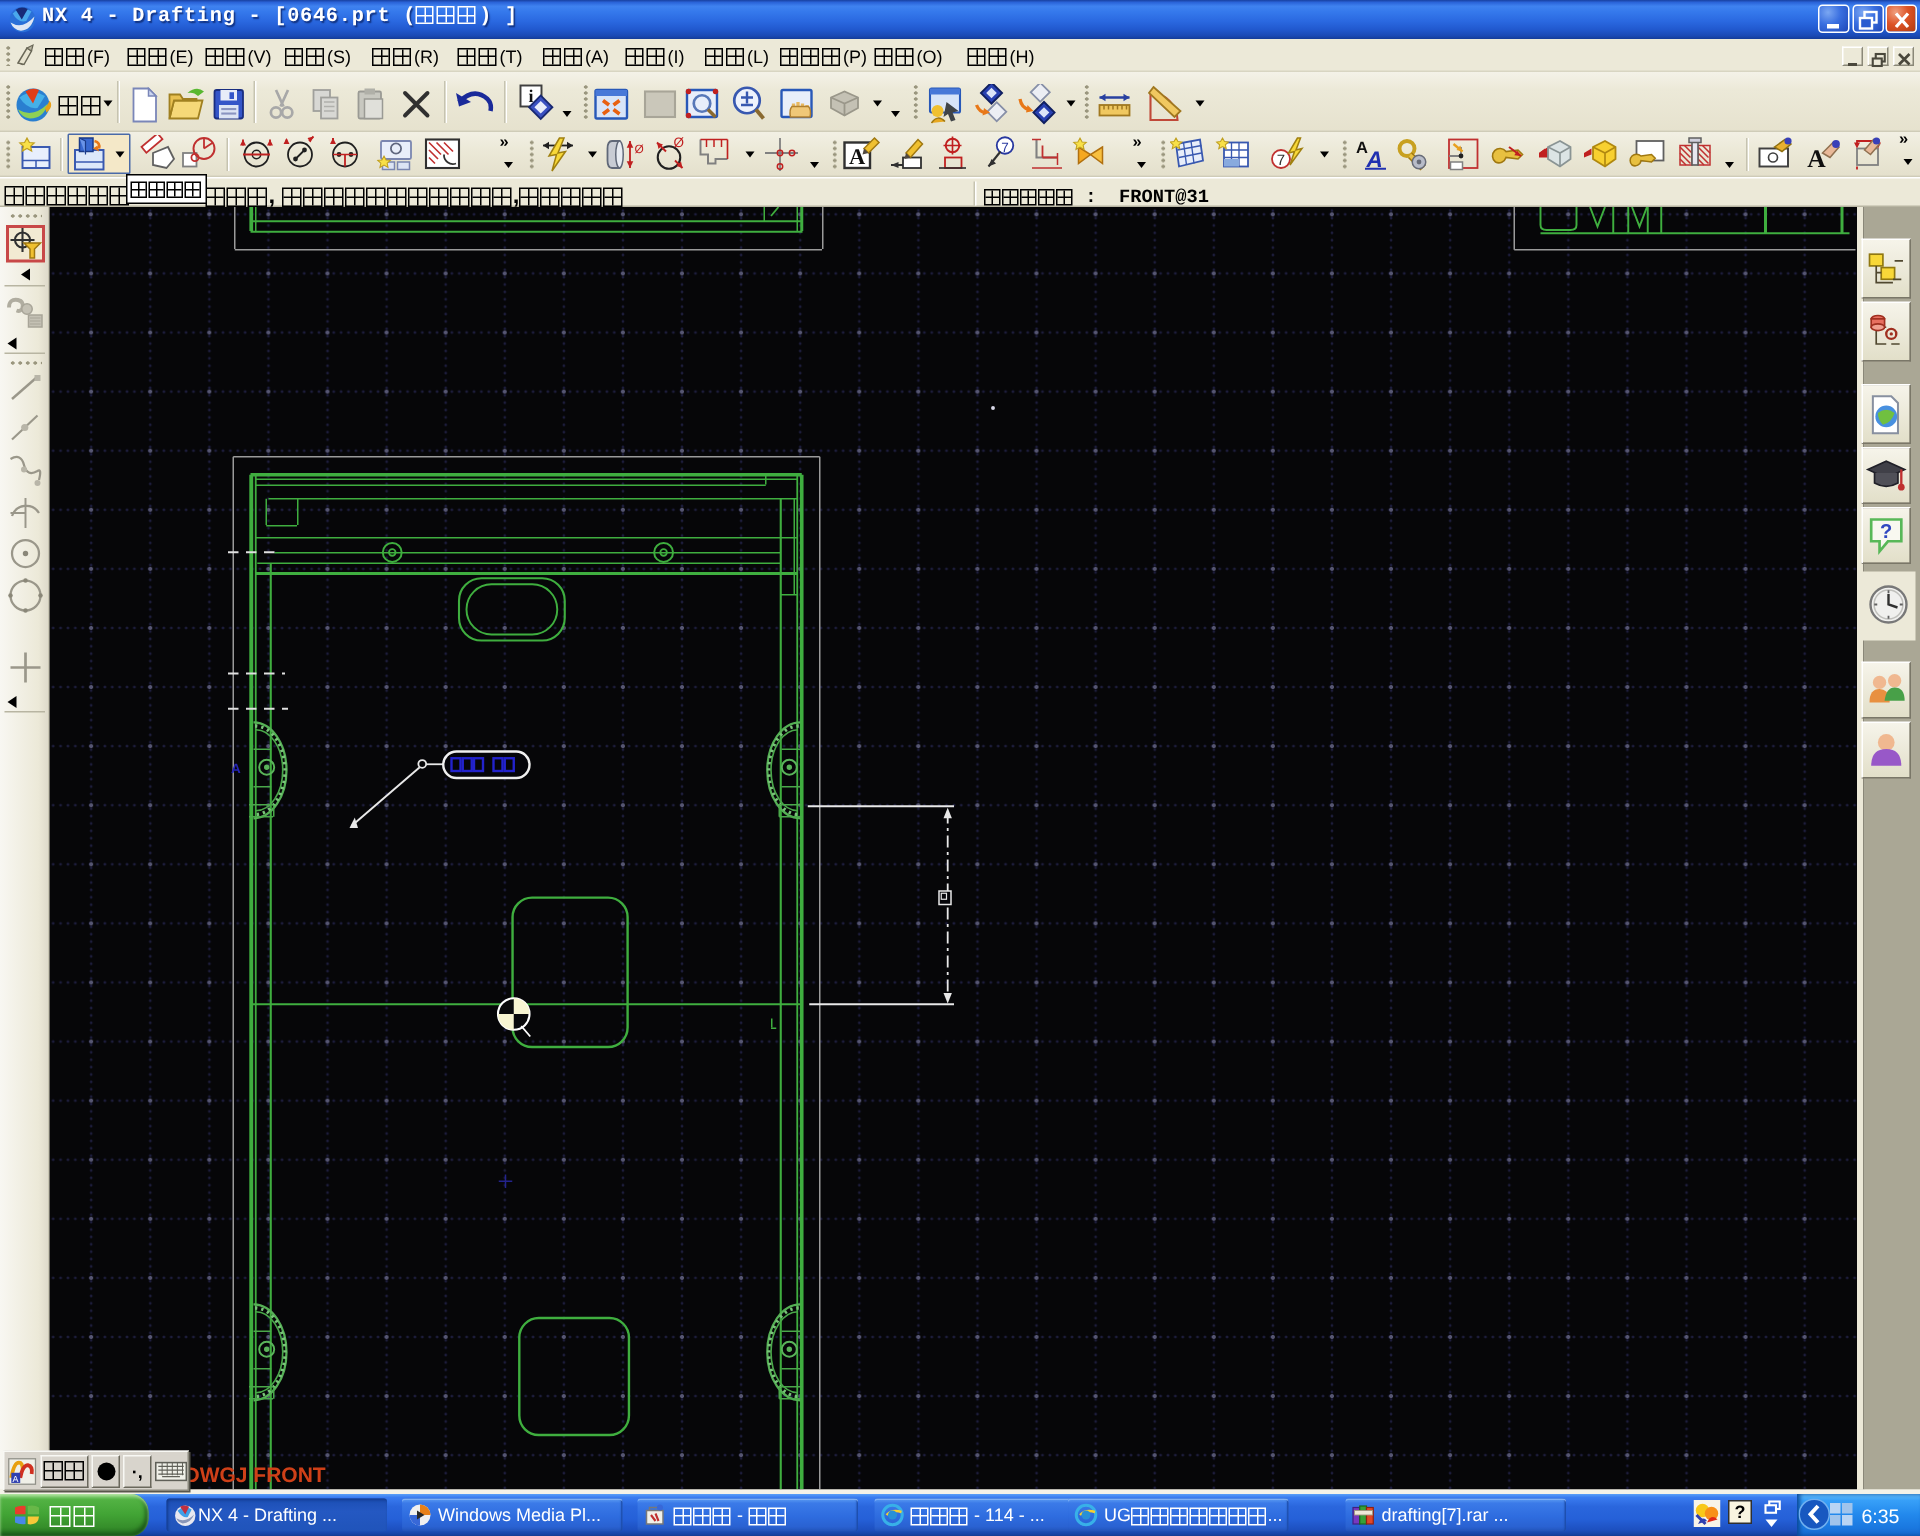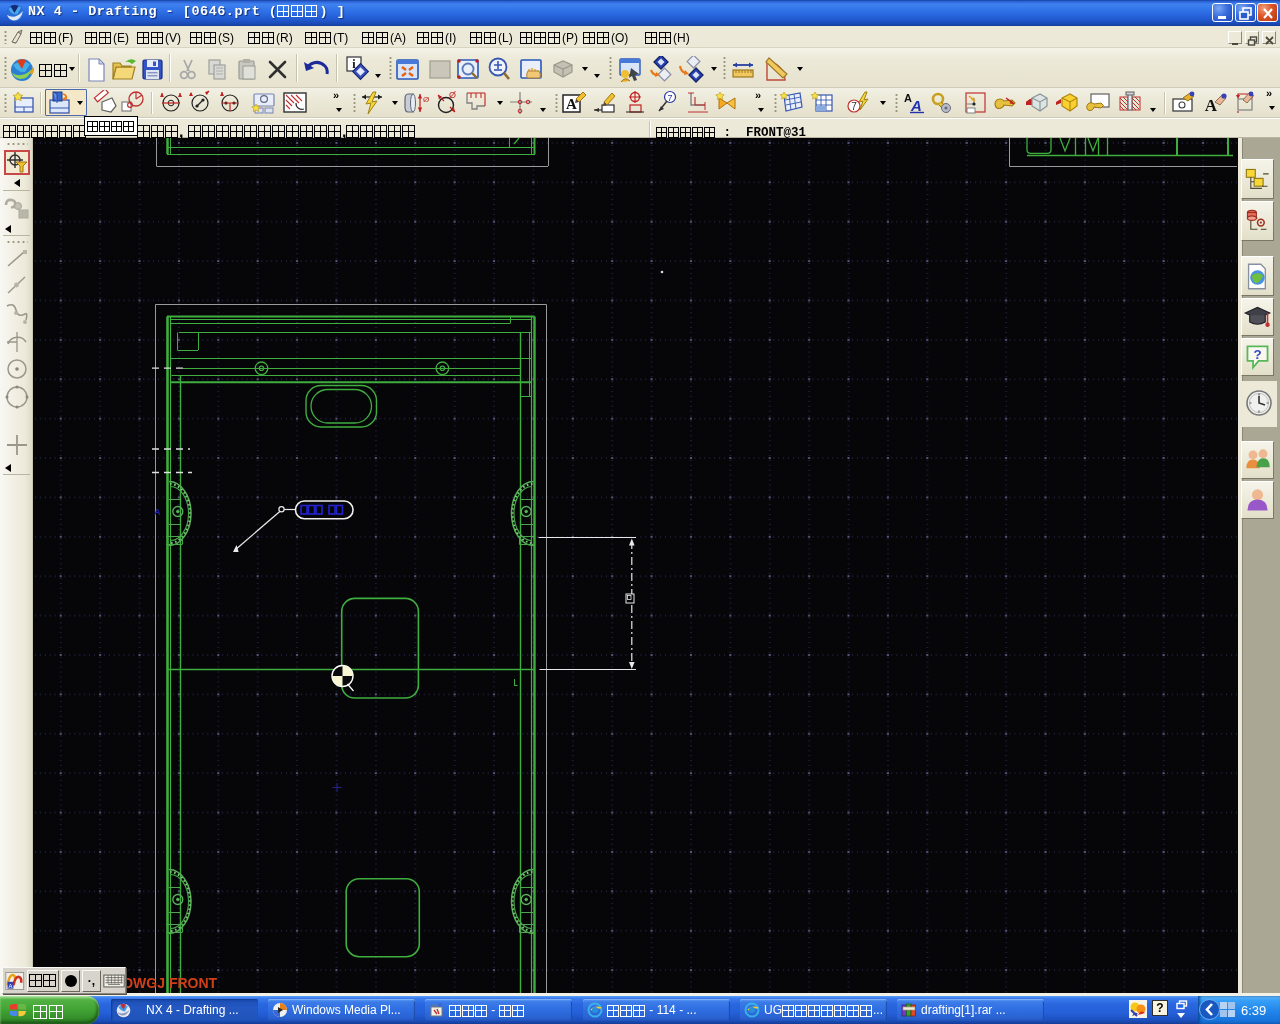--- a/index.html
+++ b/index.html
@@ -736,21 +736,21 @@
         </svg>
 <span style="margin-left:5px;color:#fff;font-style:italic;font-weight:bold;font-size:15px;text-shadow:1px 2px 2px #1a5517"><i class="cj" style="width:14px;height:14px;margin-right:2px;--c:#fff;border-color:#fff;"></i><i class="cj" style="width:14px;height:14px;margin-right:2px;--c:#fff;border-color:#fff;"></i></span>
       </div>
       <div class="tkbtn" style="left:111px;width:147px;background:linear-gradient(180deg,#1c4eb4 0%,#2458c2 40%,#2054ba 100%);box-shadow:inset 1px 1px 2px #123a8a;">
         <svg width="17" height="17" viewBox="0 0 20 20">
           <circle cx="10" cy="10" r="8" fill="#e8e8f0"></circle>
 <path d="M3 12 Q10 16 17 9 Q14 16 8 16 Q4 15 3 12Z" fill="#8a96b8"></path>
 <path d="M4 6 Q9 1 15 5 L12 11 Q8 12 4 6Z" fill="#3fa0e8"></path>
           <path d="M6 3 L10 9 L13 3 Q9 1 6 3Z" fill="#c03040"></path>
         </svg>
-        <span style="margin-left:14px">NX 4 - Drafting ...</span>
+        <span style="margin-left:0">NX 4 - Drafting ...</span>
       </div>
       <div class="tkbtn" style="left:268px;width:147px;">
         <svg width="16" height="16" viewBox="0 0 16 16">
           <circle cx="8" cy="8" r="7" fill="#f0f0f0"></circle>
 <path d="M8 1 A7 7 0 0 1 15 8 L8 8Z" fill="#e88018"></path>
           <path d="M1 8 A7 7 0 0 0 8 15 L8 8Z" fill="#3868d8"></path>
 <path d="M6 5 L11 8 L6 11Z" fill="#282828"></path>
         </svg>
         <span style="margin-left:4px">Windows Media Pl...</span>
       </div>
@@ -764,36 +764,36 @@
         <span style="margin-left:4px"><i class="cj" style="width:12px;height:12px;margin-right:1px;--c:#fff;border-color:#fff;"></i><i class="cj" style="width:12px;height:12px;margin-right:1px;--c:#fff;border-color:#fff;"></i><i class="cj" style="width:12px;height:12px;margin-right:1px;--c:#fff;border-color:#fff;"></i> - <i class="cj" style="width:12px;height:12px;margin-right:1px;--c:#fff;border-color:#fff;"></i><i class="cj" style="width:12px;height:12px;margin-right:1px;--c:#fff;border-color:#fff;"></i></span>
       </div>
       <div class="tkbtn" style="left:583px;width:147px;">
         <svg width="16" height="16" viewBox="0 0 16 16">
           <circle cx="8" cy="8" r="6.5" fill="none" stroke="#38b0e8" stroke-width="2"></circle>
 <path d="M4 8 Q8 4 14 6" stroke="#f8d030" stroke-width="1.6" fill="none"></path>
           <circle cx="8" cy="8" r="3" fill="#2890d8"></circle>
         </svg>
         <span style="margin-left:4px"><i class="cj" style="width:12px;height:12px;margin-right:1px;--c:#fff;border-color:#fff;"></i><i class="cj" style="width:12px;height:12px;margin-right:1px;--c:#fff;border-color:#fff;"></i><i class="cj" style="width:12px;height:12px;margin-right:1px;--c:#fff;border-color:#fff;"></i> - 114 - ...</span>
       </div>
-      <div class="tkbtn" style="left:740px;width:147px;">
+      <div class="tkbtn" style="left:712px;width:147px;">
         <svg width="16" height="16" viewBox="0 0 16 16">
           <circle cx="8" cy="8" r="6.5" fill="none" stroke="#38b0e8" stroke-width="2"></circle>
 <path d="M4 8 Q8 4 14 6" stroke="#f8d030" stroke-width="1.6" fill="none"></path>
           <circle cx="8" cy="8" r="3" fill="#2890d8"></circle>
         </svg>
         <span style="margin-left:4px">UG<i class="cj" style="width:12px;height:12px;margin-right:1px;--c:#fff;border-color:#fff;"></i><i class="cj" style="width:12px;height:12px;margin-right:1px;--c:#fff;border-color:#fff;"></i><i class="cj" style="width:12px;height:12px;margin-right:1px;--c:#fff;border-color:#fff;"></i><i class="cj" style="width:12px;height:12px;margin-right:1px;--c:#fff;border-color:#fff;"></i><i class="cj" style="width:12px;height:12px;margin-right:1px;--c:#fff;border-color:#fff;"></i><i class="cj" style="width:12px;height:12px;margin-right:1px;--c:#fff;border-color:#fff;"></i><i class="cj" style="width:12px;height:12px;margin-right:1px;--c:#fff;border-color:#fff;"></i>...</span>
       </div>
       <div class="tkbtn" style="left:897px;width:147px;">
         <svg width="16" height="16" viewBox="0 0 16 16">
           <rect x="1" y="3" width="4.5" height="11" fill="#7838c0" stroke="#402080" stroke-width=".8"></rect>
 <rect x="5.5" y="2" width="4.5" height="12" fill="#38a038" stroke="#1a6a1a" stroke-width=".8"></rect>
 <rect x="10" y="3" width="4.5" height="11" fill="#e04828" stroke="#902010" stroke-width=".8"></rect>
 <rect x="2" y="5" width="12" height="3" fill="#f0e8d8" stroke="#a09880" stroke-width=".6"></rect>
         </svg>
-        <span style="margin-left:4px">drafting[1].rar ...</span>
+        <span style="margin-left:4px">drafting[7].rar ...</span>
       </div>
       <div class="abs" style="left:1198px;top:0;width:82px;height:28px;
 background:linear-gradient(180deg,#68c0fc 0%,#38a0f8 15%,#2288ec 50%,#1a78e0 80%,#1468cc 100%);
 box-shadow:inset 2px 0 3px #0a4a9a"></div>
       <svg class="abs" style="left:1129px;top:4px" width="18" height="18" viewBox="0 0 18 18">
 <rect x="0" y="0" width="18" height="18" fill="#f8f4e8"></rect>
 <circle cx="6" cy="7" r="4.5" fill="#f8c818"></circle>
         <circle cx="12" cy="9" r="4.5" fill="#f89018"></circle>
 <path d="M3 16 Q6 10 9 14" fill="#3040b0"></path>
         <path d="M9 15 Q12 9 16 13" fill="#e02818"></path>
@@ -809,14 +809,14 @@
 <circle cx="10.5" cy="10.5" r="10" fill="#1858c0"></circle>
         <circle cx="10.5" cy="10.5" r="10" fill="none" stroke="#70b0f0" stroke-width="1"></circle>
 <path d="M13 5 L8 10.5 L13 16" stroke="#fff" stroke-width="2.6" fill="none"></path>
       </svg>
       <svg class="abs" style="left:1218px;top:4px" width="19" height="19" viewBox="0 0 19 19">
 <rect x="2" y="2" width="7" height="7" fill="#b8d4f4"></rect>
         <rect x="10" y="2" width="7" height="7" fill="#a0c4ec"></rect>
 <rect x="2" y="10" width="7" height="7" fill="#a0c4ec"></rect>
         <rect x="10" y="10" width="7" height="7" fill="#b8d4f4"></rect>
       </svg>
-      <div class="abs" style="left:1241px;top:7px;color:#fff;font-size:13px;font-family:'Liberation Sans',sans-serif">6:39</div>
+      <div class="abs" style="left:1241px;top:7px;color:#fff;font-size:13px;font-family:'Liberation Sans',sans-serif">6:35</div>
     </div>
 </div>
 </body></html>

